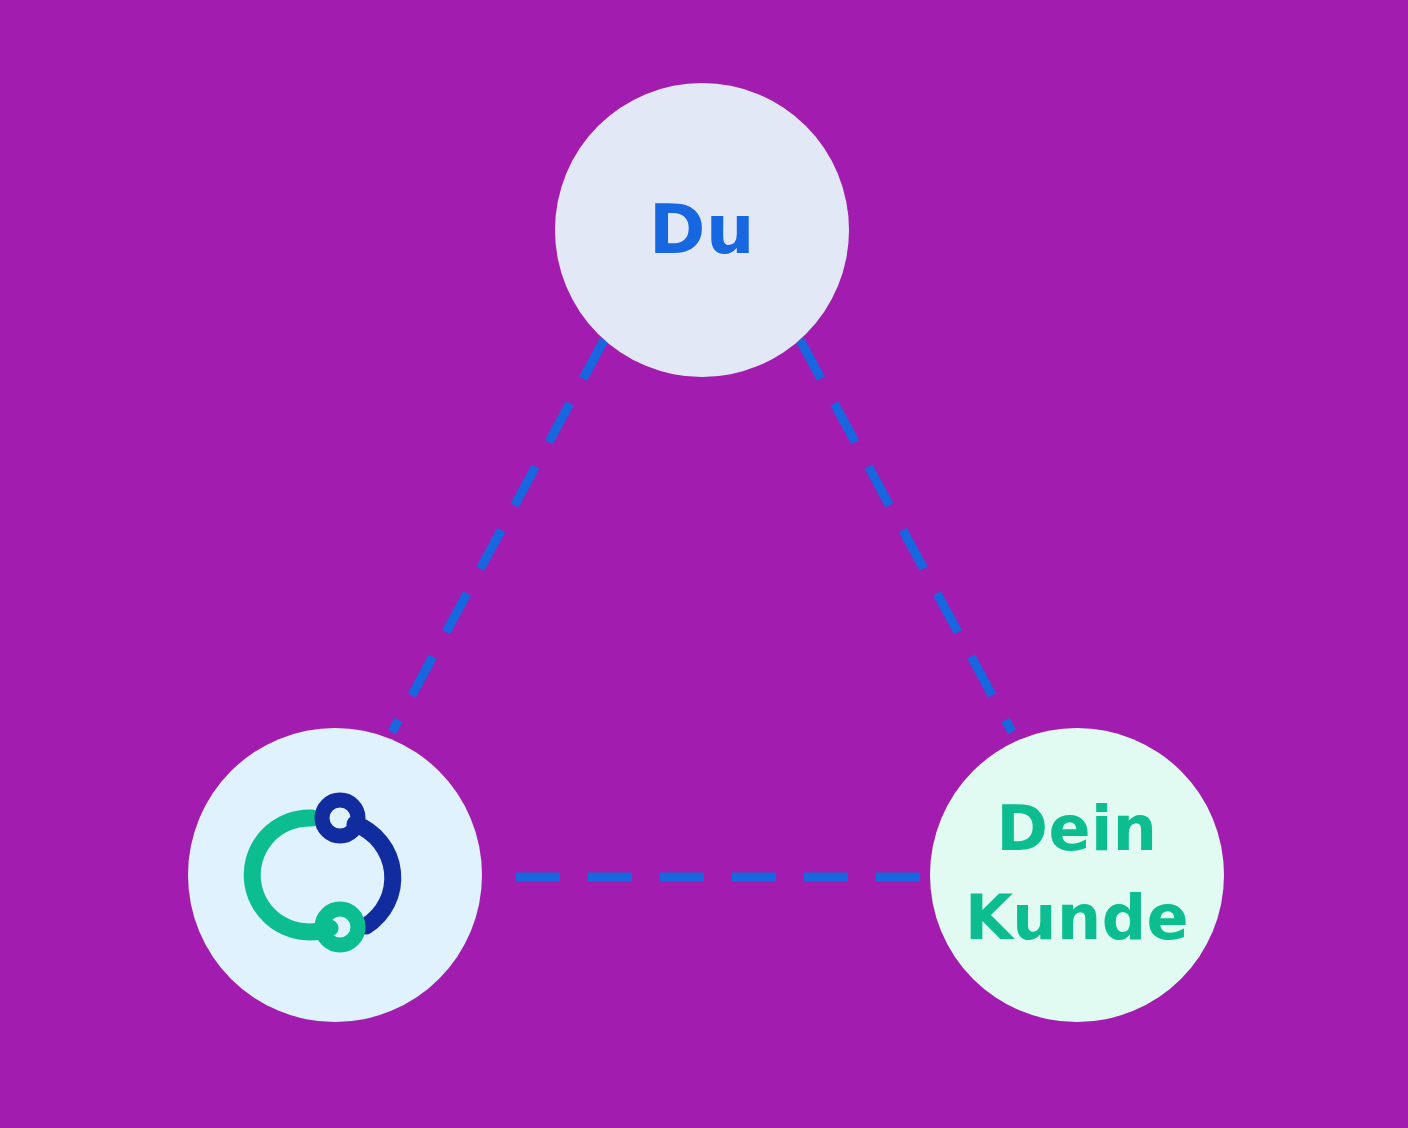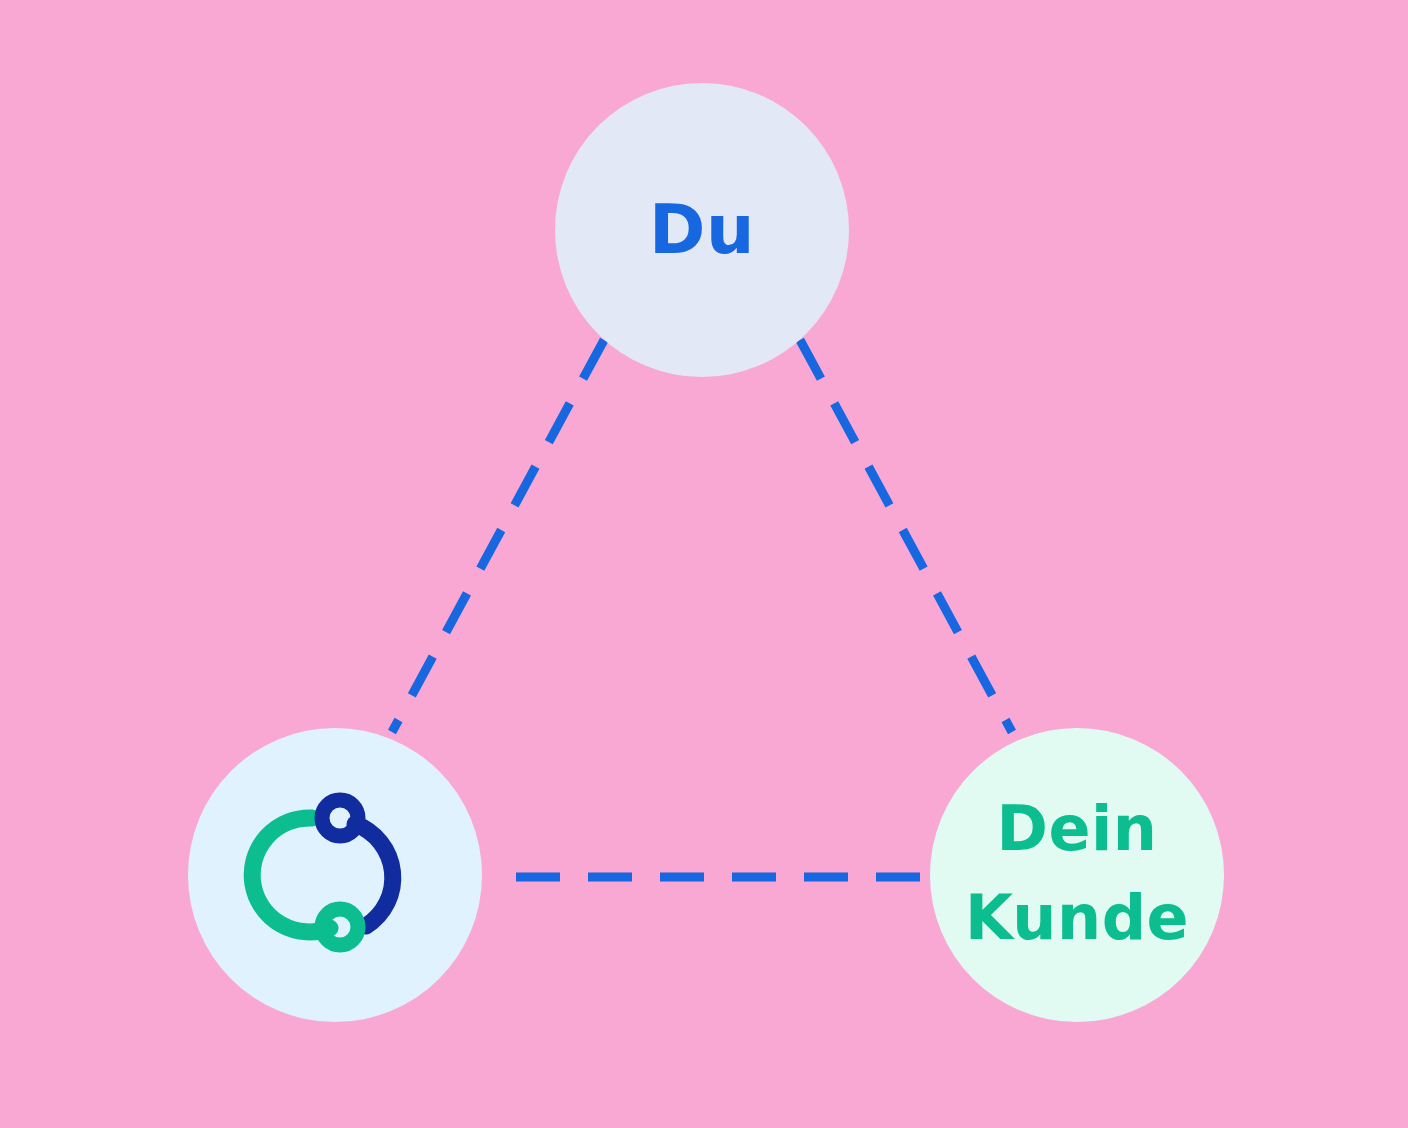--- a/index.html
+++ b/index.html
@@ -10,21 +10,21 @@
   body {
     width: 1408px;
     height: 1128px;
     overflow: hidden;
     font-family: "DejaVu Sans", "Liberation Sans", sans-serif;
   }
   #stage {
     position: relative;
     width: 1408px;
     height: 1128px;
-    background: #f9a8d4;
+    background: #a21caf;
   }
   #diagram-svg {
     position: absolute;
     inset: 0;
     width: 1408px;
     height: 1128px;
     display: block;
   }
   .node-label {
     font-family: "DejaVu Sans", "Liberation Sans", sans-serif;

